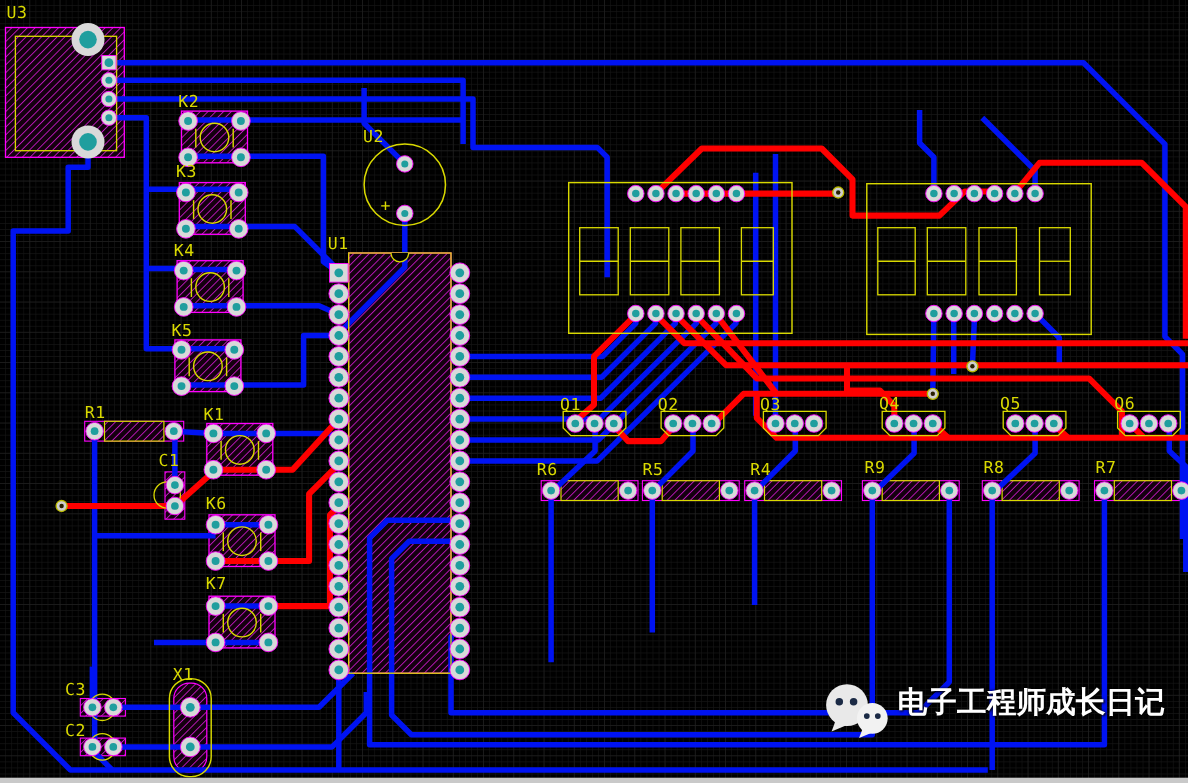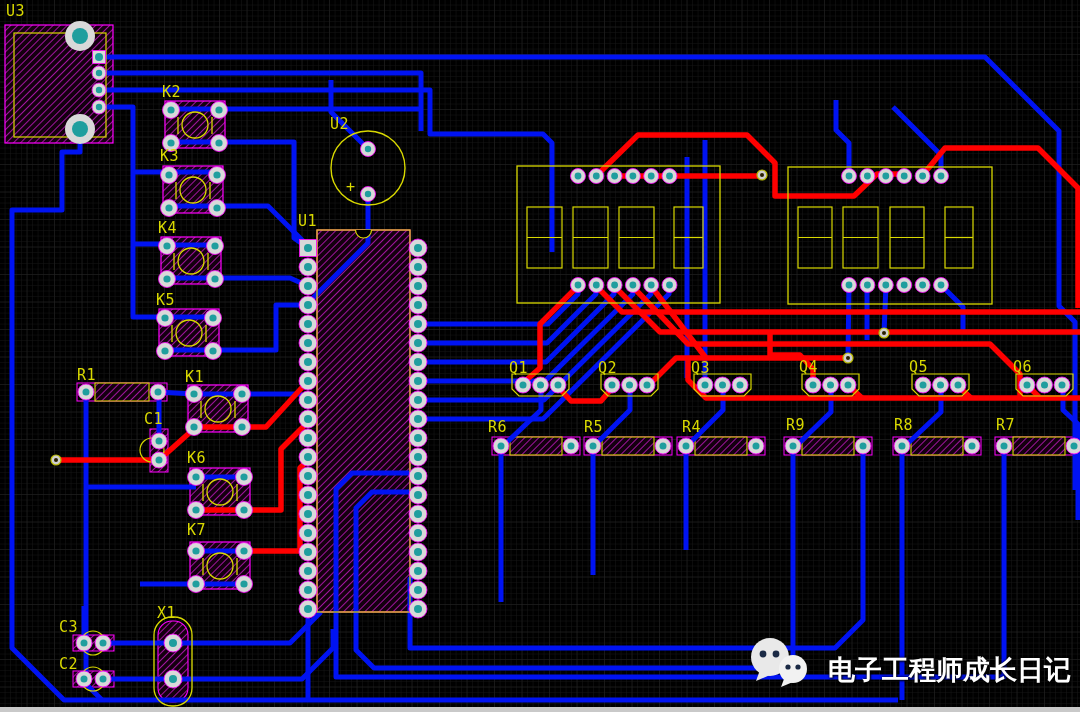--- a/index.html
+++ b/index.html
@@ -1,20 +1,20 @@
 <!DOCTYPE html>
 <html><head>
 <meta charset="utf-8">
 <style>
   html,body{margin:0;padding:0;background:#000;}
   #stage{position:relative;width:1080px;height:712px;overflow:hidden;background:#000;
          font-family:"DejaVu Sans", sans-serif;}
   #pcb-svg{position:absolute;left:0;top:0;}
   .silk-label{font-family:"DejaVu Sans Mono", monospace;font-size:15px;letter-spacing:.5px;}
-  #watermark{position:absolute;left:748px;top:636px;display:flex;align-items:flex-end;gap:18px;z-index:5;}
+  #watermark{position:absolute;left:748px;top:620px;display:flex;align-items:flex-start;gap:6px;z-index:5;}
   #watermark .wm-text{color:#ffffff;font-size:27px;font-weight:bold;
       font-family:"DejaVu Sans", sans-serif;
       text-shadow:0 0 3px rgba(0,0,0,.9), 1px 1px 2px rgba(0,0,0,.9);white-space:nowrap;}
   #bottom-strip{position:absolute;left:0;bottom:0;width:1080px;height:5px;background:#c9c9c9;z-index:6;}
 </style>
 </head>
 <body>
 
 <div id="stage">
   <svg id="pcb-svg" width="1080" height="712">

